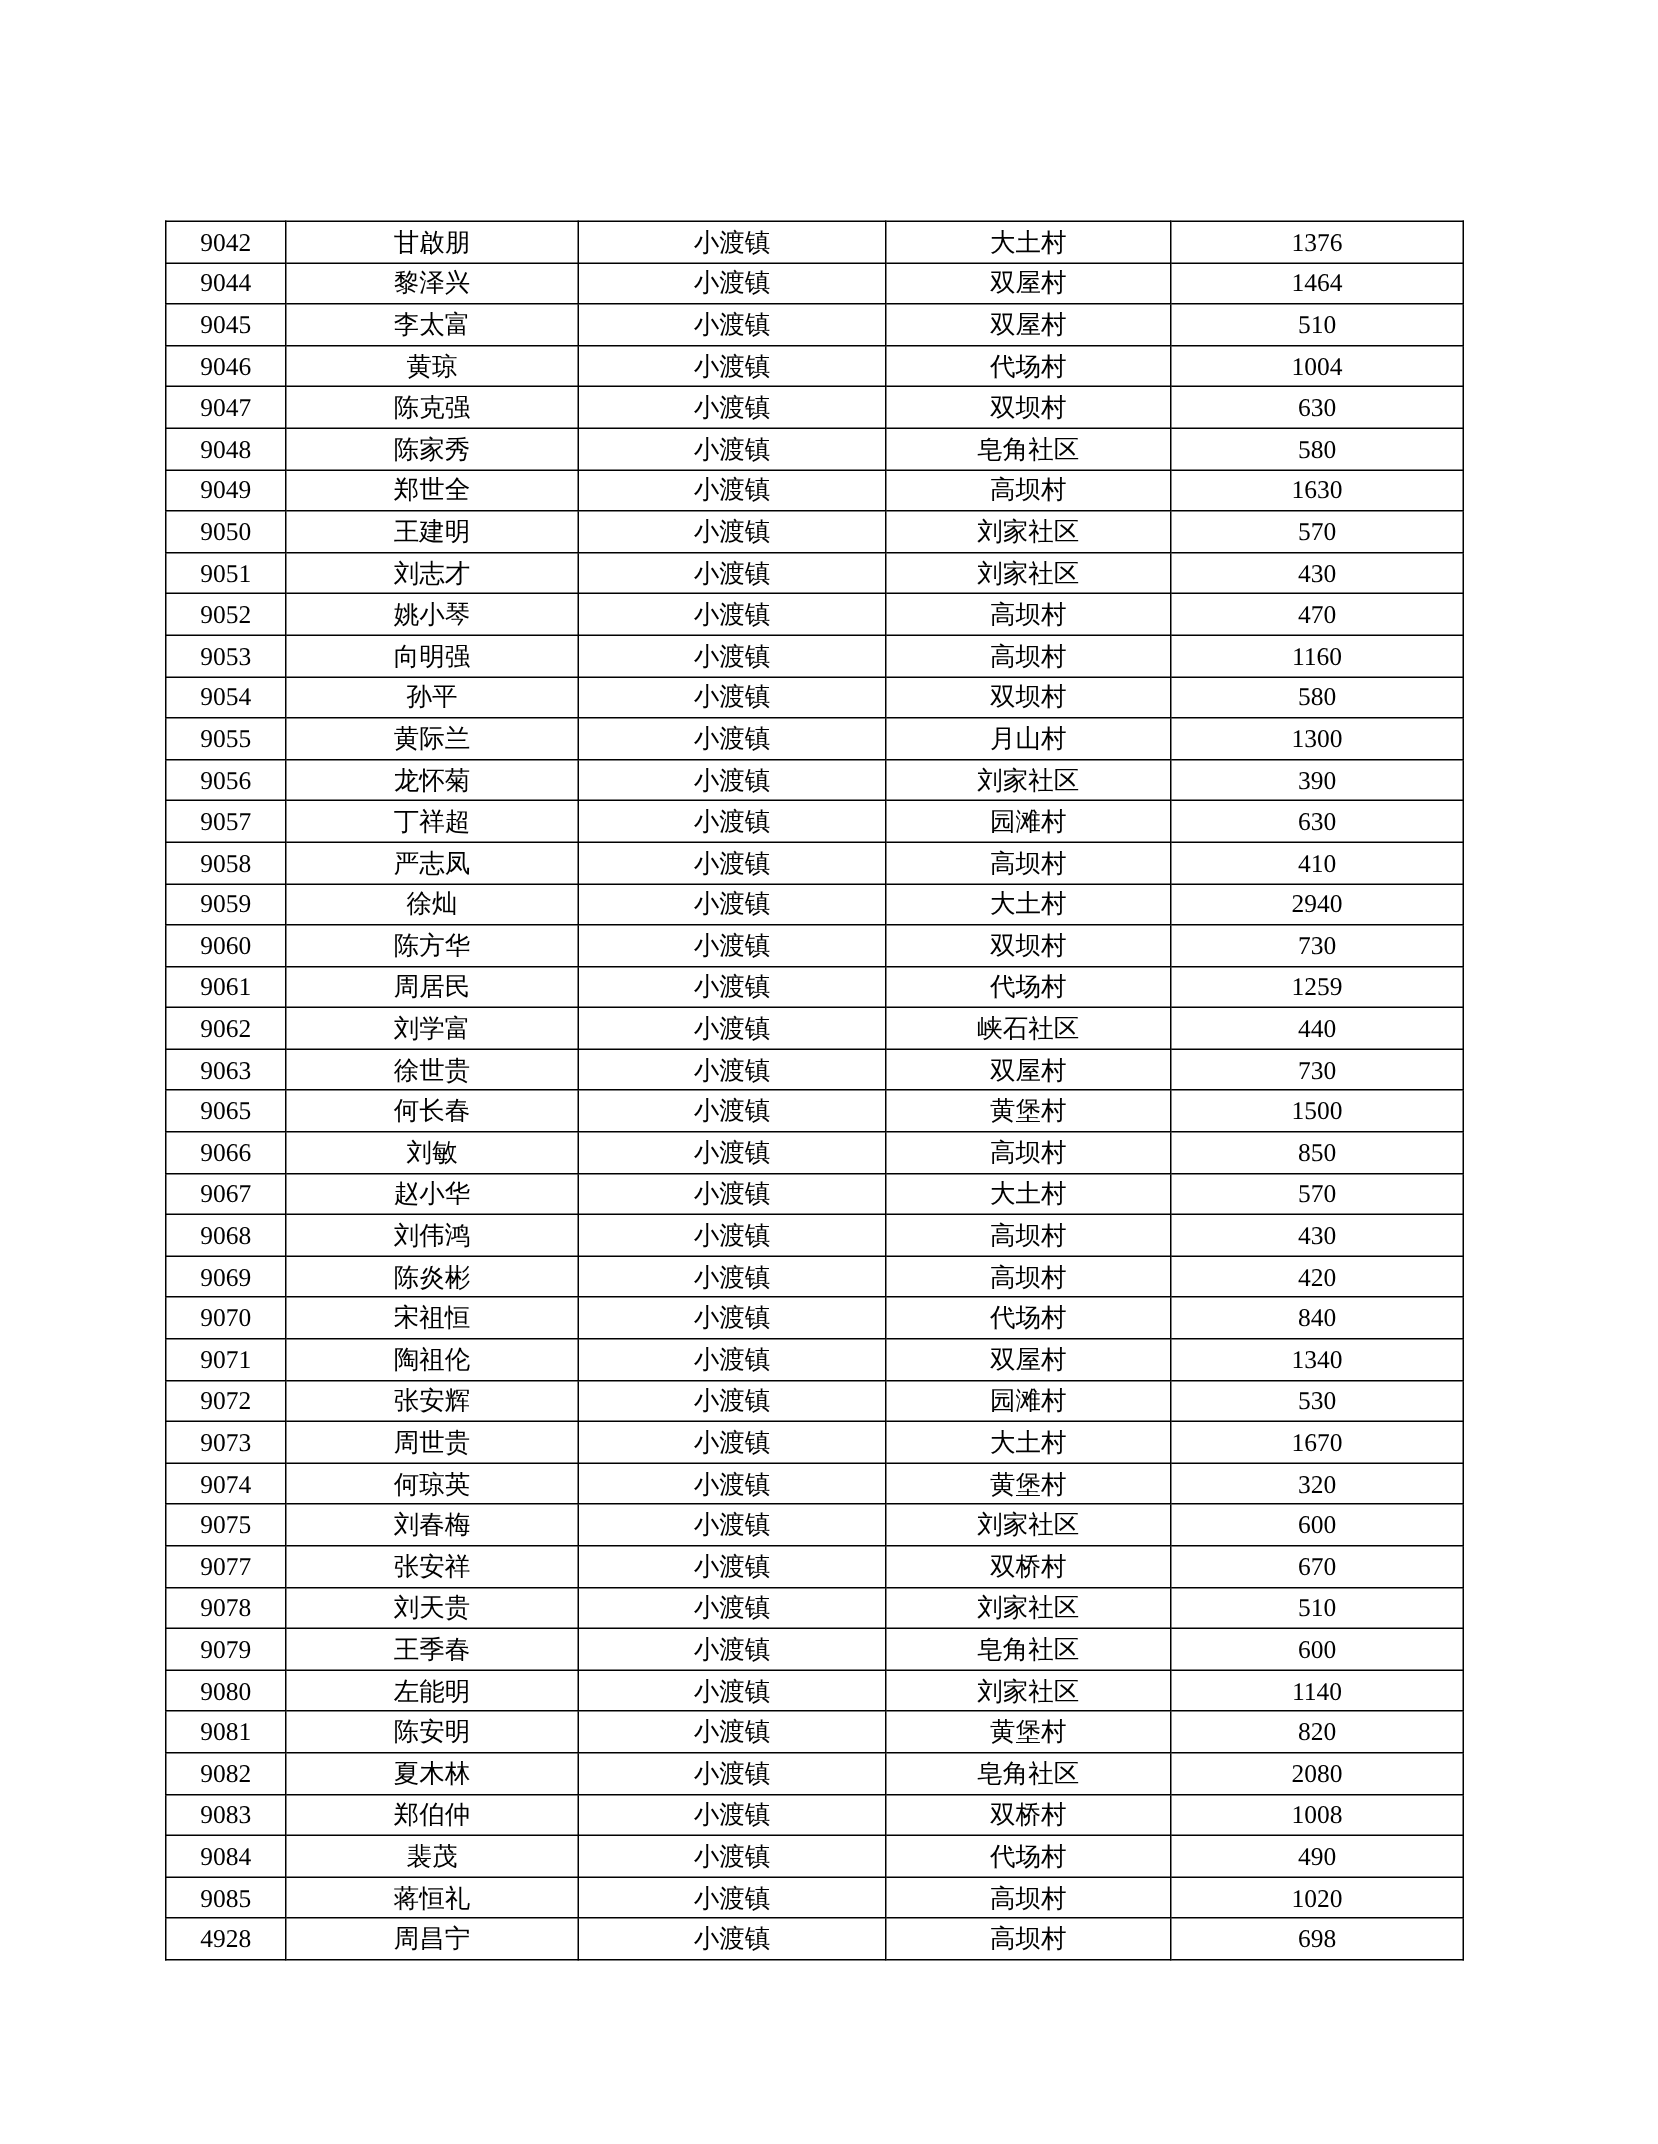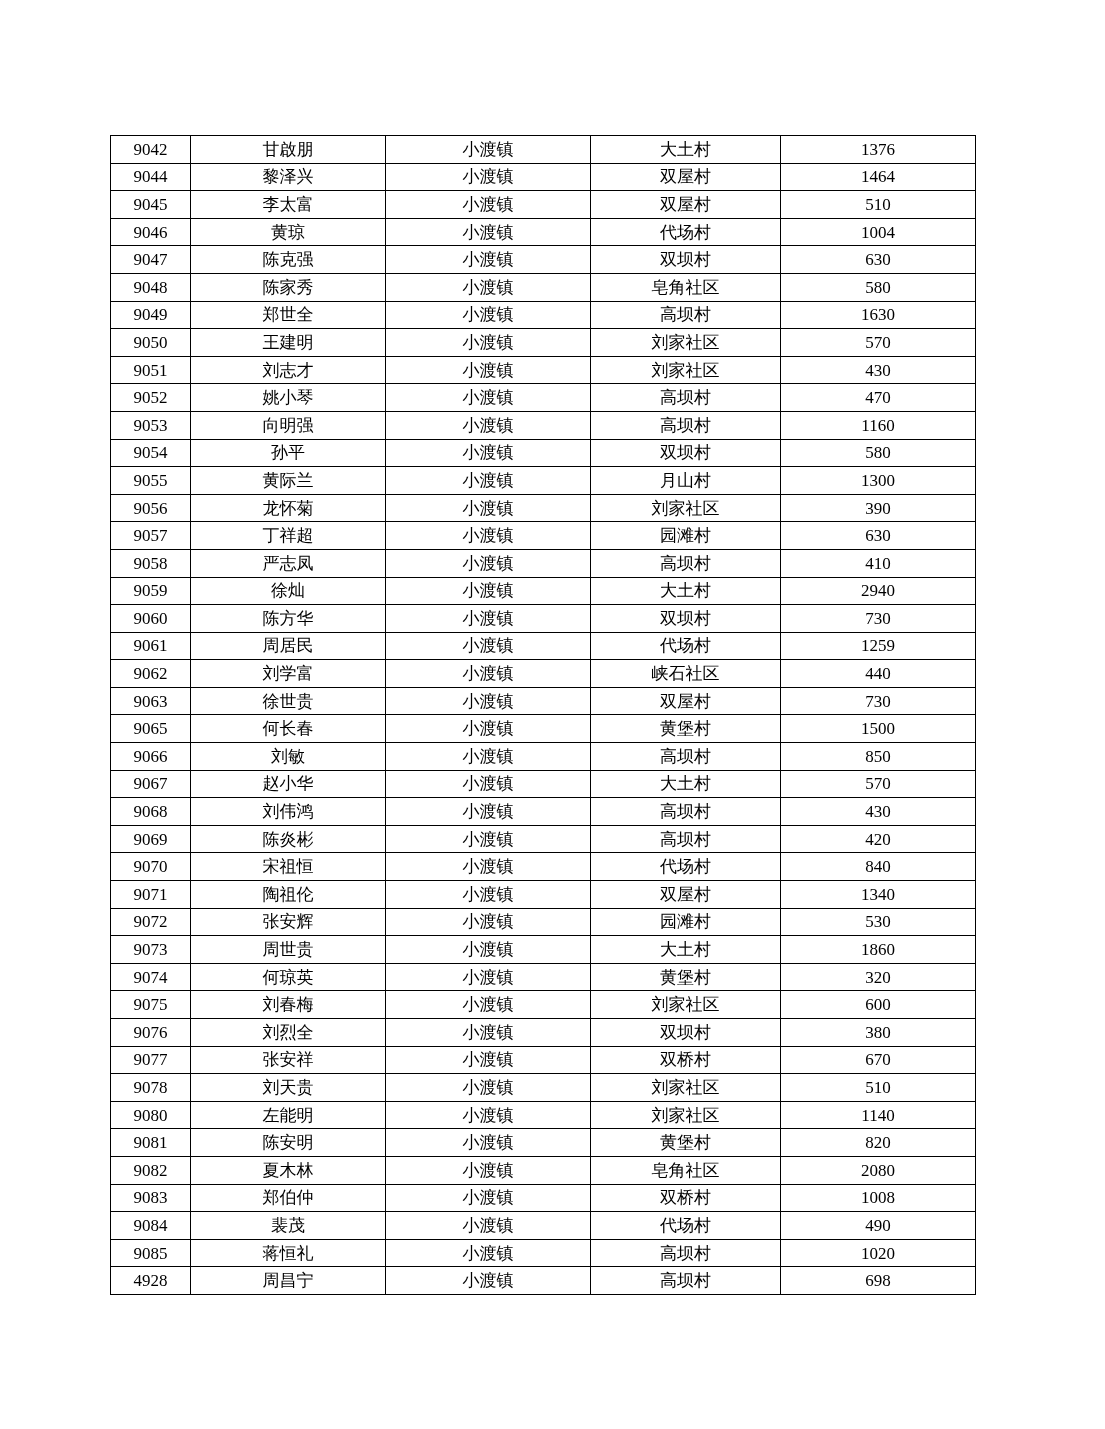--- a/index.html
+++ b/index.html
@@ -10,21 +10,21 @@
   body {
     width: 1105px;
     height: 1429px;
     position: relative;
     font-family: "Liberation Serif", "DejaVu Serif", serif;
     color: #000000;
   }
   .sheet {
     position: absolute;
     left: 0;
-    top: 4px;
+    top: 16px;
     width: 1105px;
     height: 1142px;
     background: #ffffff;
   }
   table.data-table {
     position: absolute;
     left: 110px;
     top: 131px;
     width: 865px;
     height: 1160px;
@@ -262,56 +262,56 @@
           <td>张安辉</td>
           <td>小渡镇</td>
           <td>园滩村</td>
           <td>530</td>
         </tr>
         <tr>
           <td>9073</td>
           <td>周世贵</td>
           <td>小渡镇</td>
           <td>大土村</td>
-          <td>1860</td>
+          <td>1670</td>
         </tr>
         <tr>
           <td>9074</td>
           <td>何琼英</td>
           <td>小渡镇</td>
           <td>黄堡村</td>
           <td>320</td>
         </tr>
         <tr>
           <td>9075</td>
           <td>刘春梅</td>
           <td>小渡镇</td>
           <td>刘家社区</td>
           <td>600</td>
         </tr>
         <tr>
-          <td>9076</td>
-          <td>刘烈全</td>
-          <td>小渡镇</td>
-          <td>双坝村</td>
-          <td>380</td>
-        </tr>
-        <tr>
           <td>9077</td>
           <td>张安祥</td>
           <td>小渡镇</td>
           <td>双桥村</td>
           <td>670</td>
         </tr>
         <tr>
           <td>9078</td>
           <td>刘天贵</td>
           <td>小渡镇</td>
           <td>刘家社区</td>
           <td>510</td>
+        </tr>
+        <tr>
+          <td>9079</td>
+          <td>王季春</td>
+          <td>小渡镇</td>
+          <td>皂角社区</td>
+          <td>600</td>
         </tr>
         <tr>
           <td>9080</td>
           <td>左能明</td>
           <td>小渡镇</td>
           <td>刘家社区</td>
           <td>1140</td>
         </tr>
         <tr>
           <td>9081</td>

